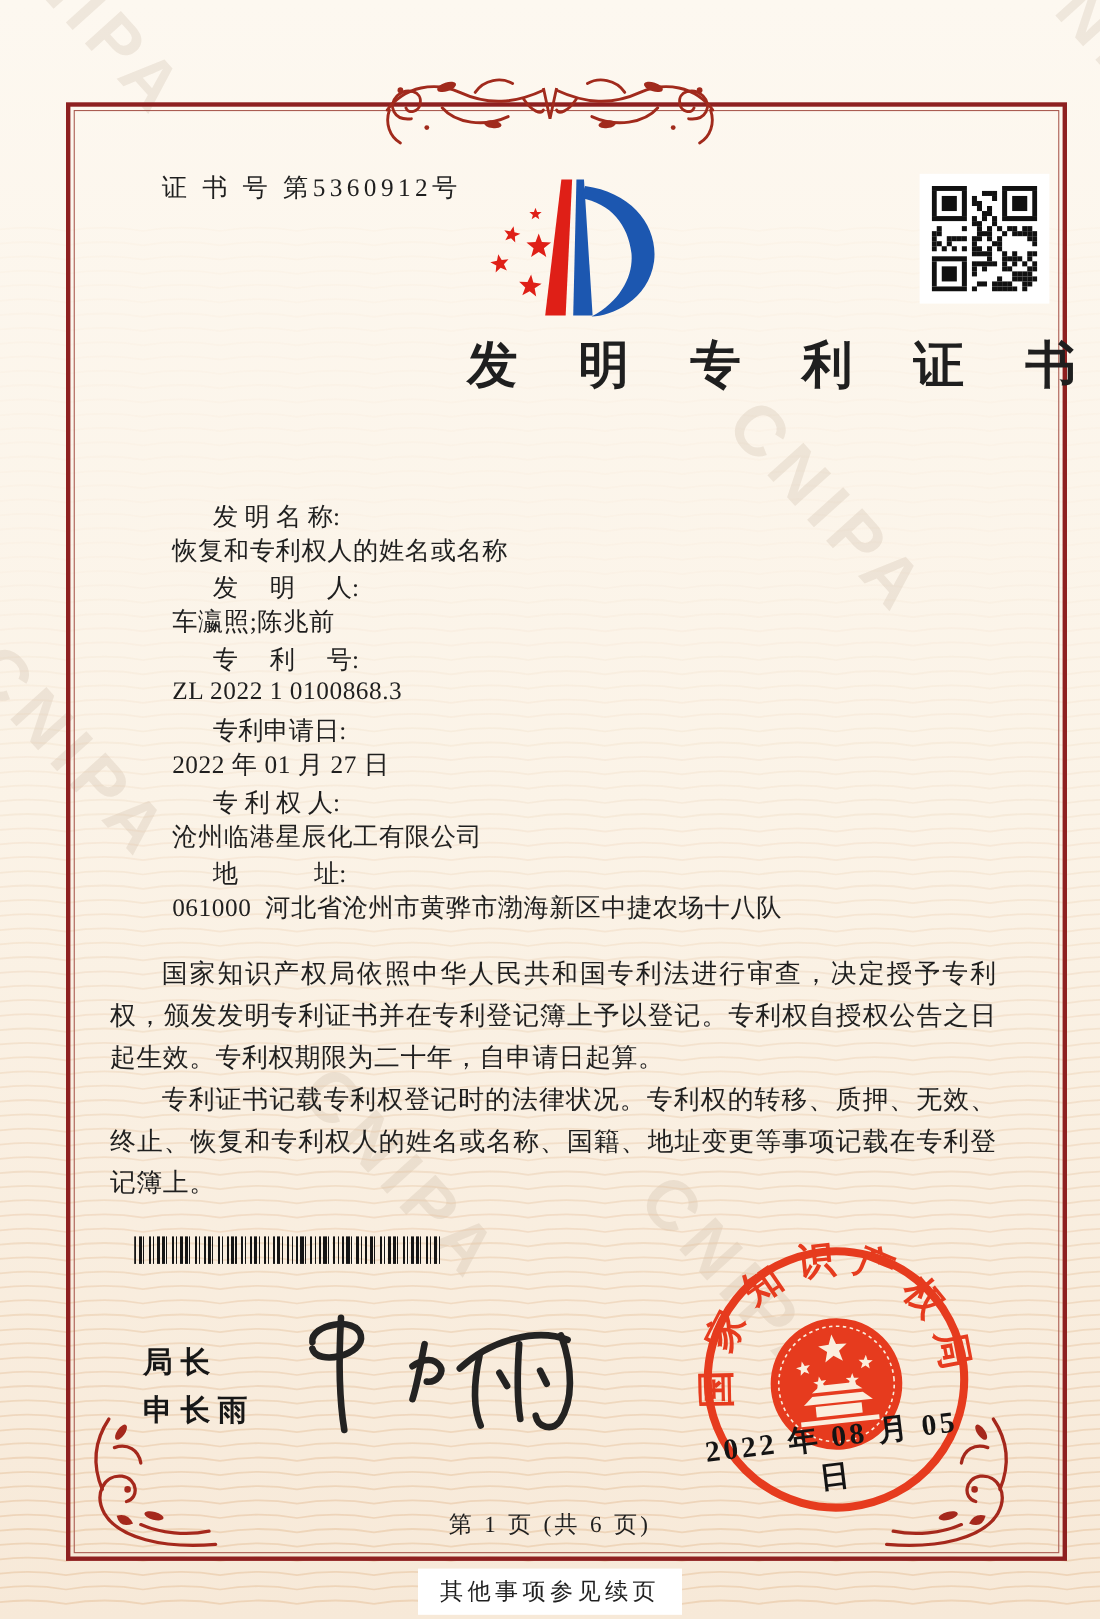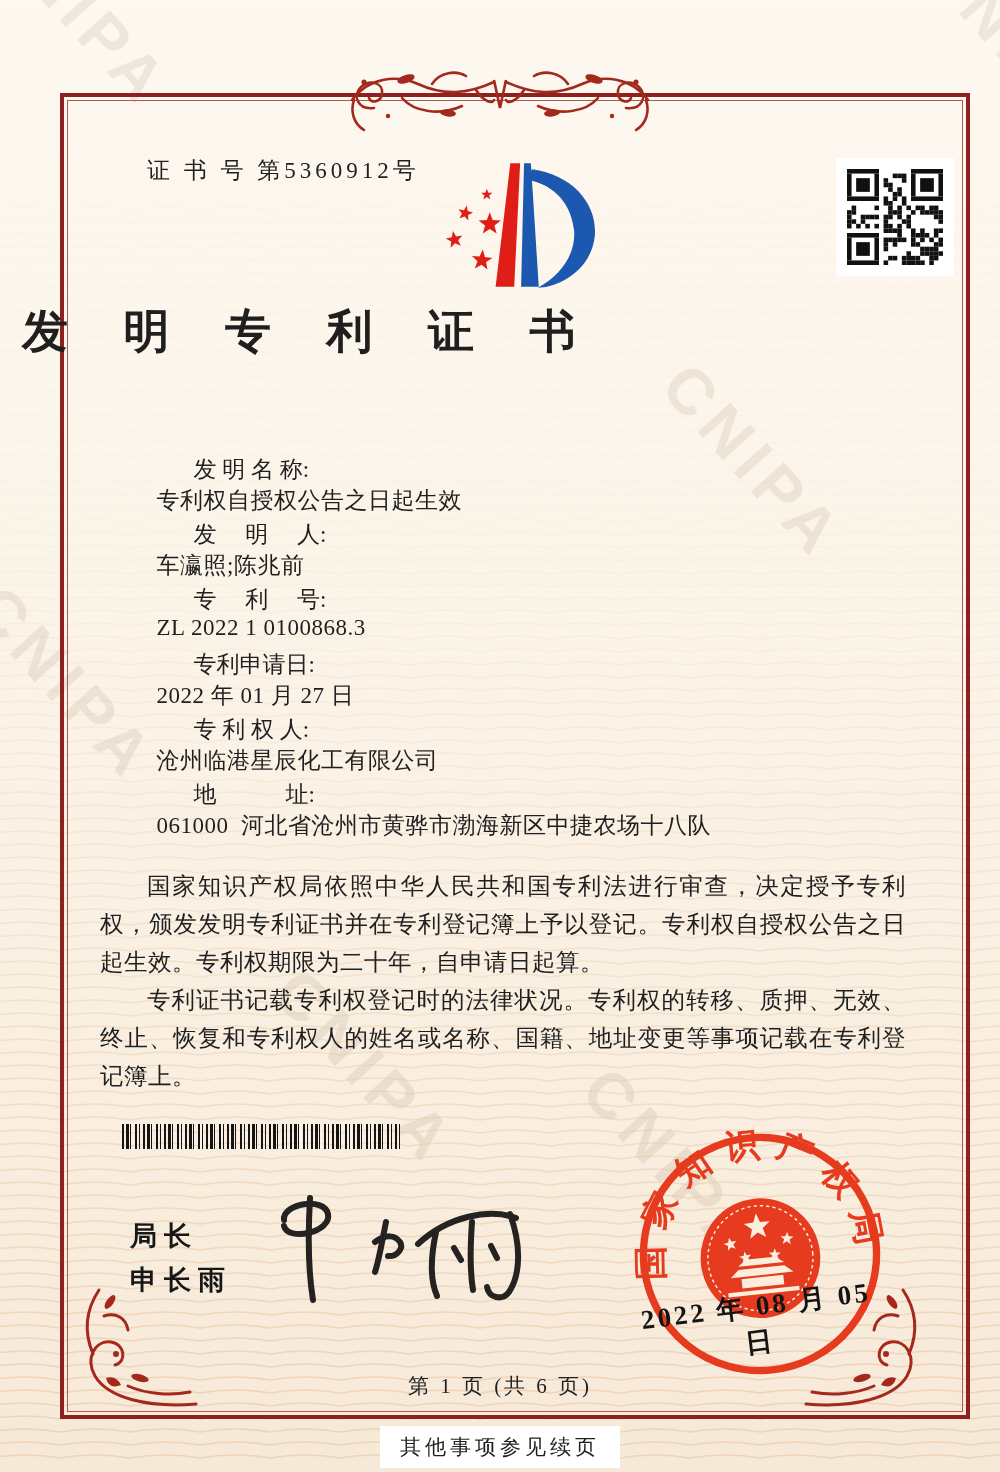--- a/index.html
+++ b/index.html
@@ -16,42 +16,42 @@
   
   #waves{position:absolute;left:0;top:0;z-index:0;}
   
   .frame{left:60px;top:93px;width:902px;height:1318px;border:4px solid #8e2020;z-index:1;}
   .frame-inner{position:absolute;left:3px;top:3px;right:3px;bottom:3px;border:1px solid #aa5c52;}
   .ornament{z-index:3;}
   
   .cert-no{left:112px;top:155px;font-size:23px;letter-spacing:4px;z-index:2;margin-left:35px;}
   .logo{left:428px;top:156px;z-index:2;}
   .qr-wrap{left:836px;top:158px;background:#ffffff;padding:11px;z-index:2;line-height:0;}
-  .title{left:0;top:301px;width:100%;text-align:left;font-size:46px;font-weight:bold;
+  .title{left:0;top:301px;width:100%;text-align:right;font-size:46px;font-weight:bold;
          letter-spacing:22px;text-indent:22px;z-index:2;}
   
   .fields{left:122px;top:428px;right:70px;z-index:2;font-size:23px;}
   .row{height:24px;margin-bottom:41px;white-space:pre;}
   .flabel{display:inline-block;min-width:146px;white-space:pre;margin-left:37px;}
   .fvalue{white-space:pre;letter-spacing:0.5px;}
   .second-field{margin-left:72px;}
   
   .paras{left:100px;top:867px;width:806px;z-index:2;font-size:23.5px;line-height:38px;
          text-align:justify;letter-spacing:0.5px;}
   .paras p{margin:0;text-indent:2em;}
   
   .barcode{left:122px;top:1124px;width:278px;height:25px;z-index:2;
     background-image:
       repeating-linear-gradient(90deg,#141414 0 2px,transparent 2px 4px,#141414 4px 7px,
         transparent 7px 8px,#141414 8px 9px,transparent 9px 13px,#141414 13px 15px,
         transparent 15px 17px,#141414 17px 18px,transparent 18px 21px),
       repeating-linear-gradient(90deg,transparent 0 26px,#faf3e9 26px 30px,transparent 30px 47px,#faf3e9 47px 50px);
   }
   
-  .signer{left:130px;top:1216px;z-index:2;font-family:Liberation Mono, monospace;
+  .signer{left:130px;top:1216px;z-index:2;font-family:Liberation Sans, sans-serif;
           font-size:27px;font-weight:600;line-height:44px;letter-spacing:7px;color:#171717;}
   .signature{left:258px;top:1178px;z-index:2;}
   
   .seal{left:634px;top:1128px;z-index:2;transform:rotate(-6deg);}
   .seal-date{left:628px;top:1288px;width:260px;text-align:center;z-index:3;
              font-size:27px;font-weight:600;letter-spacing:3px;color:#141414;
              transform:rotate(-7deg);}
   
   .page-info{left:0;top:1372px;width:100%;text-align:center;font-size:21px;
              letter-spacing:3px;z-index:2;}
@@ -367,21 +367,21 @@
         <rect x="16" y="20" width="1" height="1" fill="#111"></rect>
         <rect x="18" y="20" width="1" height="1" fill="#111"></rect>
       </svg>
   </div>
 
   <div class="abs title">发 明 专 利 证 书</div>
 
   <div class="abs fields">
     <div class="row">
       <span class="flabel">发 明 名 称:</span>
-      <span class="fvalue">专利权自授权公告之日起生效</span>
+      <span class="fvalue">恢复和专利权人的姓名或名称</span>
     </div>
     <div class="row">
       <span class="flabel">发　 明　 人:</span>
       <span class="fvalue">车瀛照;陈兆前</span>
     </div>
     <div class="row">
       <span class="flabel">专　 利　 号:</span>
       <span class="fvalue">ZL 2022 1 0100868.3</span>
     </div>
     <div class="row">

